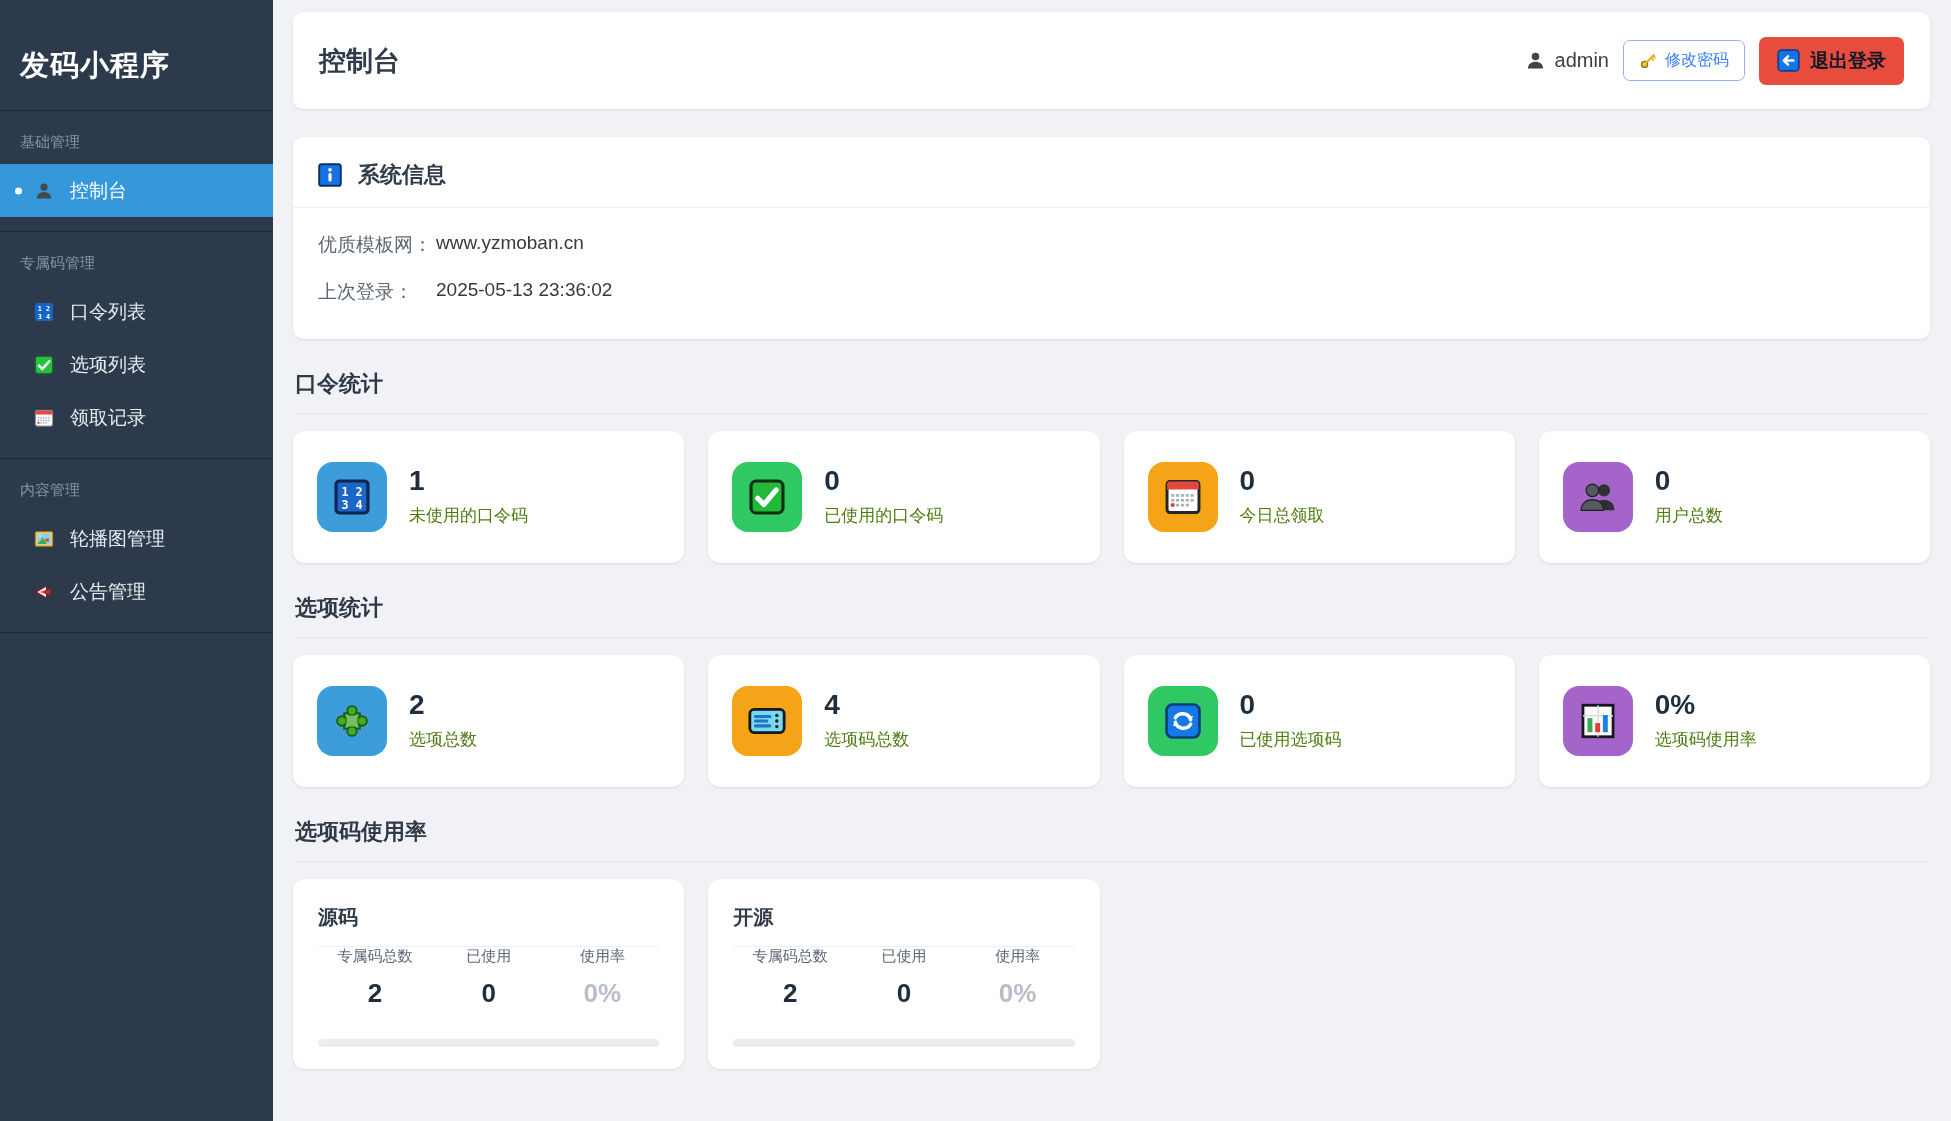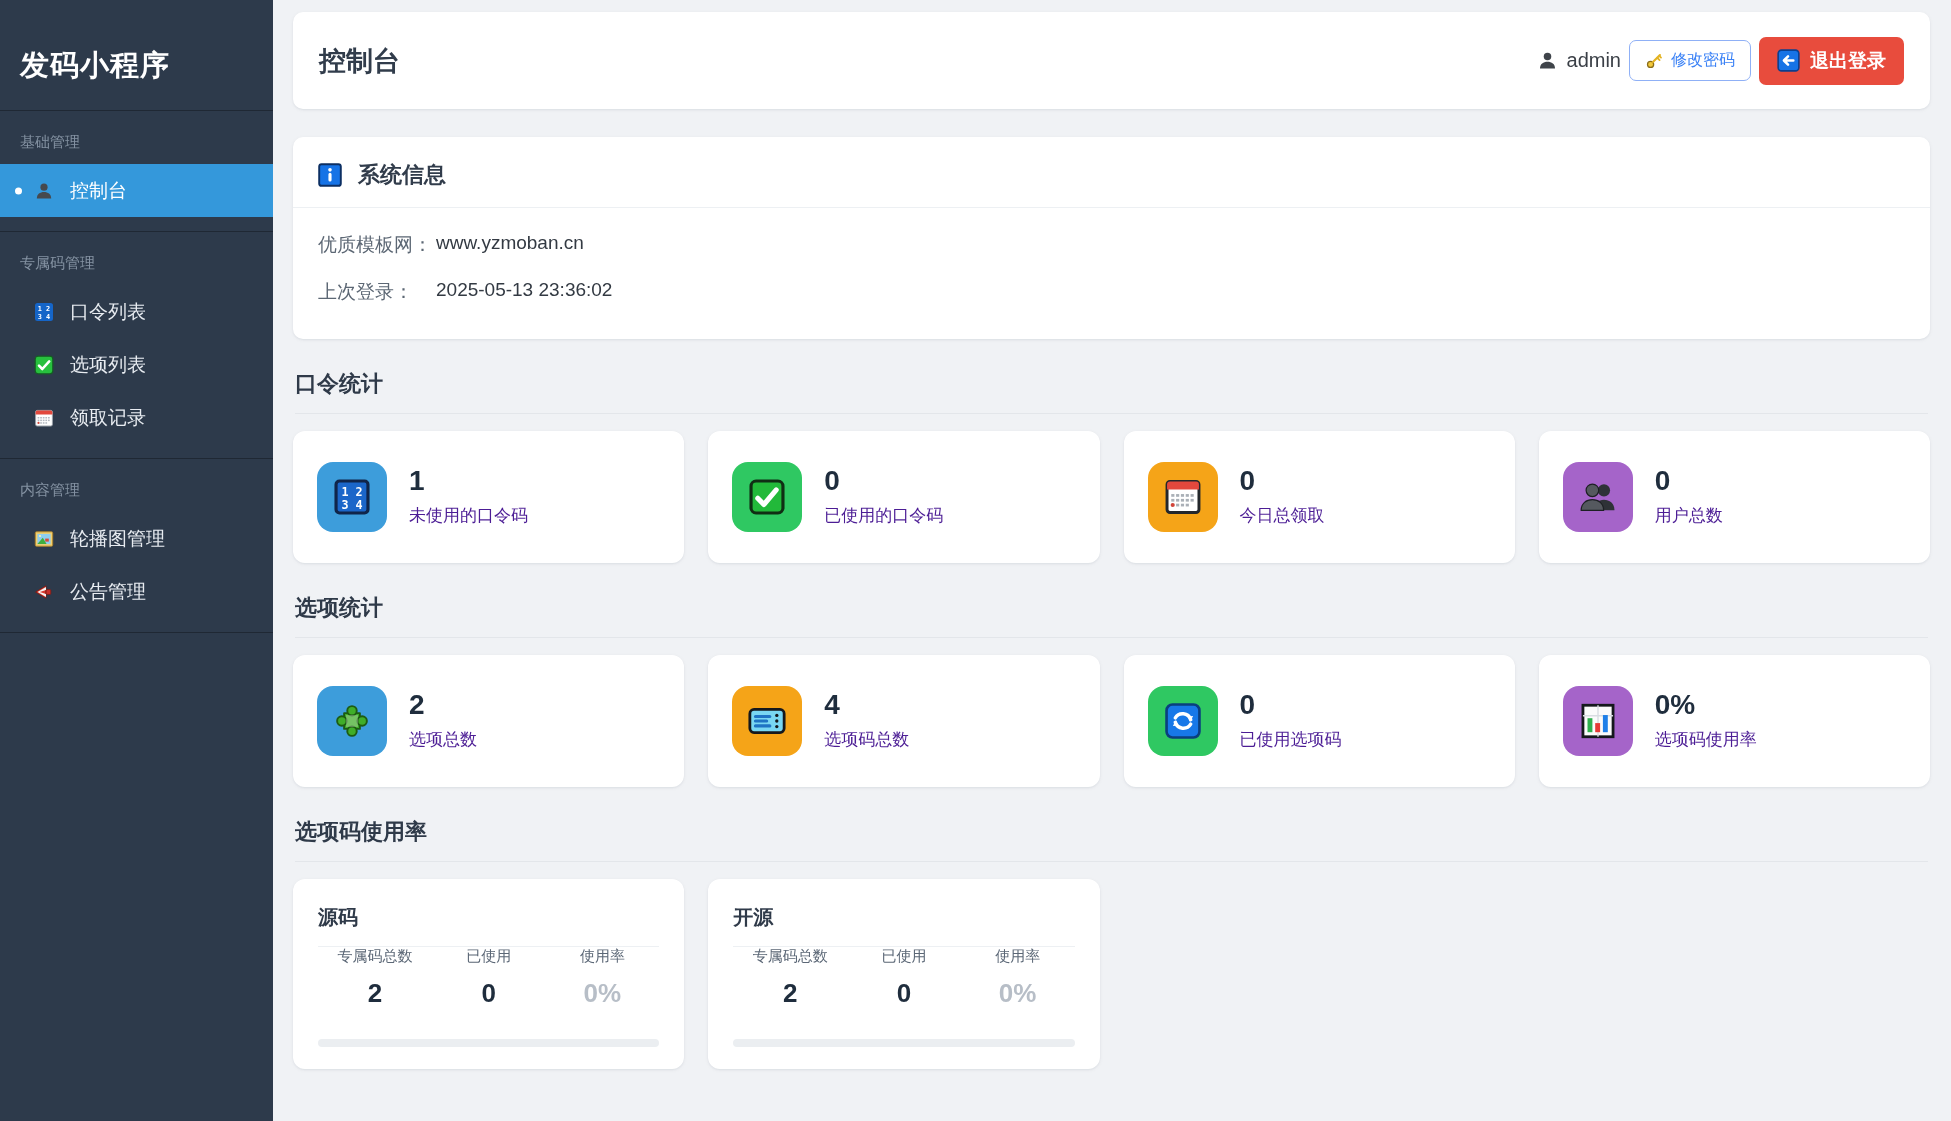--- a/index.html
+++ b/index.html
@@ -19,26 +19,26 @@
                 width:7px; height:7px; border-radius:50%; background:#fff; }
   .ic-nav { width:20px; height:20px; display:inline-flex; flex:none; }
   .ic-nav svg { width:100%; height:100%; }
 
   
   .main { flex:1; padding:12px 21px 0 20px; }
   .card { background:#fff; border-radius:10px; box-shadow:0 1px 2px rgba(20,30,50,.05), 0 1px 4px rgba(20,30,50,.05); }
 
   .header-card { height:97px; display:flex; align-items:center; padding:0 26px; }
   .page-title { font-size:27px; font-weight:bold; color:#313c4b; }
-  .header-right { margin-left:auto; display:flex; align-items:center; gap:8px; }
+  .header-right { margin-left:auto; display:flex; align-items:center; gap:14px; }
   .admin-chip { display:flex; align-items:center; gap:9px; font-size:20px; color:#3a3f46; }
   .ic-user { width:21px; height:21px; display:inline-flex; }
   .btn-pwd { display:flex; align-items:center; gap:8px; background:#fff; border:1px solid #8fb0f6; color:#3b82f6;
              border-radius:7px; padding:9px 15px; font-size:16px; cursor:pointer; }
-  .btn-logout { display:flex; align-items:center; gap:10px; background:#e84c3d; border:none; color:#ffffff;
+  .btn-logout { display:flex; align-items:center; gap:10px; background:#e84c3d; border:none; color:#0f172a;
                 border-radius:7px; padding:11px 18px; font-size:19px; font-weight:bold; cursor:pointer; }
   .ic-btn { width:18px; height:18px; display:inline-flex; }
   .ic-btn-lg { width:23px; height:23px; display:inline-flex; }
   .ic-btn svg,.ic-btn-lg svg,.ic-user svg { width:100%; height:100%; }
 
   .info-card { margin-top:28px; }
   .info-head { display:flex; align-items:center; gap:16px; padding:23px 25px 17px 25px;
                border-bottom:1px solid #edf0f3; }
   .info-title { font-size:22px; font-weight:bold; color:#313c4b; }
   .ic-info { width:24px; height:24px; display:inline-flex; }
@@ -51,21 +51,21 @@
 
   .section-title { margin:30px 2px 0 2px; font-size:22px; font-weight:bold; color:#2f3a49;
                    padding-bottom:14px; border-bottom:1px solid #e3e6ea; }
   .stats-grid { margin-top:17px; display:grid; grid-template-columns:repeat(4,1fr); gap:24px; }
 
   .stat-card { height:132px; display:flex; align-items:center; gap:22px; padding:0 24px; border-radius:12px; }
   .tile { width:70px; height:70px; border-radius:16px; flex:none; display:flex; align-items:center; justify-content:center; }
   .tile svg { width:42px; height:42px; }
   .stat-text { display:flex; flex-direction:column; gap:9px; }
   .stat-value { font-size:28px; font-weight:bold; color:#1f2d3d; line-height:1; }
-  .stat-label { font-size:17px; color:#4c1d95; }
+  .stat-label { font-size:17px; color:#4d7c0f; }
 
   .detail-card { border-radius:12px; padding:25px 25px 22px 25px; }
   .detail-title { font-size:20px; font-weight:bold; color:#2f3a49; padding-bottom:15px; border-bottom:1px solid #edf0f3; }
   .detail-stats { display:grid; grid-template-columns:1fr 1fr 1fr; text-align:center; }
   .d-label { font-size:15px; color:#5b6776; }
   .d-value { font-size:26px; font-weight:bold; color:#1f2d3d; margin-top:12px; }
   .d-value.muted { color:#b7bec7; }
   .progress-track { margin-top:30px; height:8px; border-radius:4px; background:#ebeef1; overflow:hidden; }
   .progress-fill { height:100%; background:#3498db; width:0; }
 </style>

